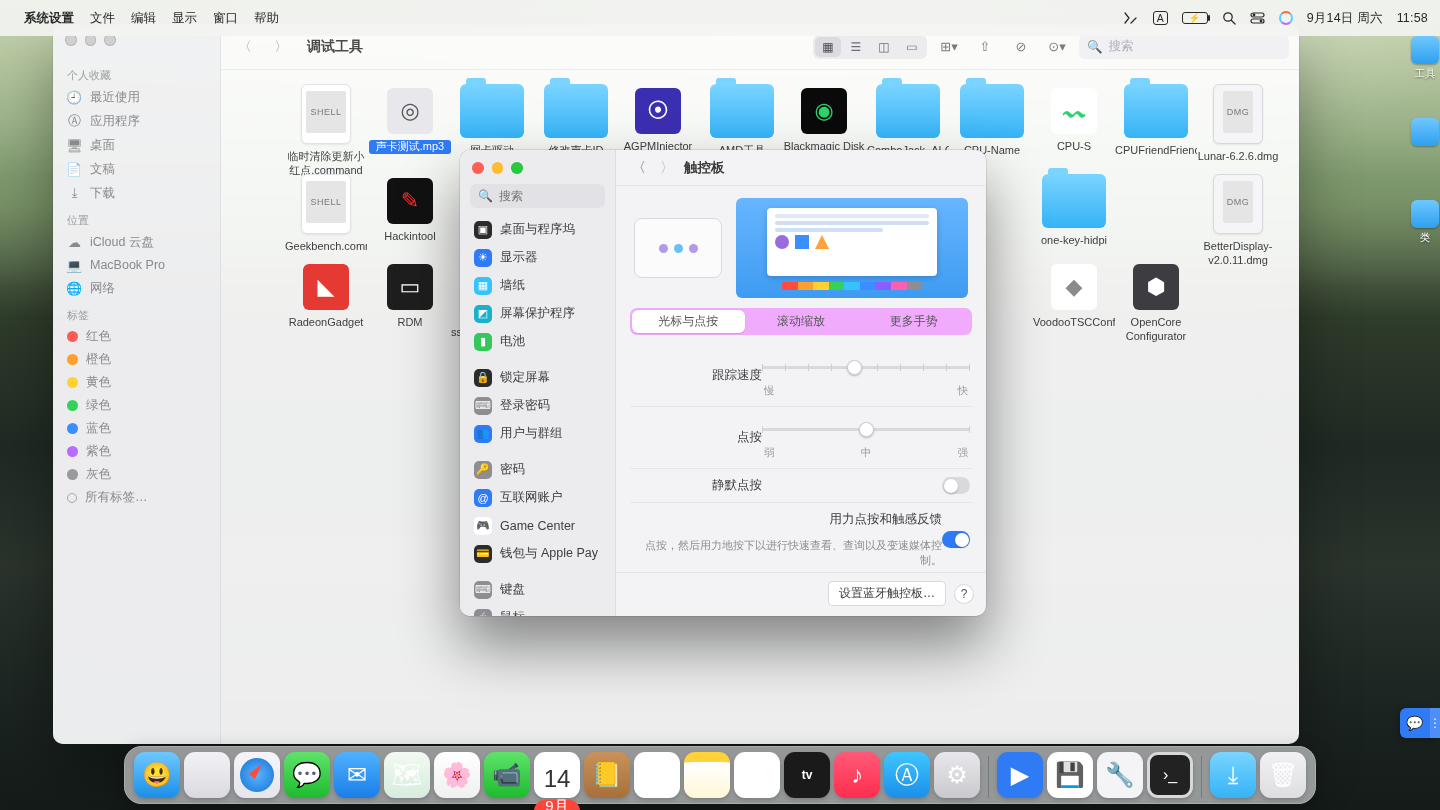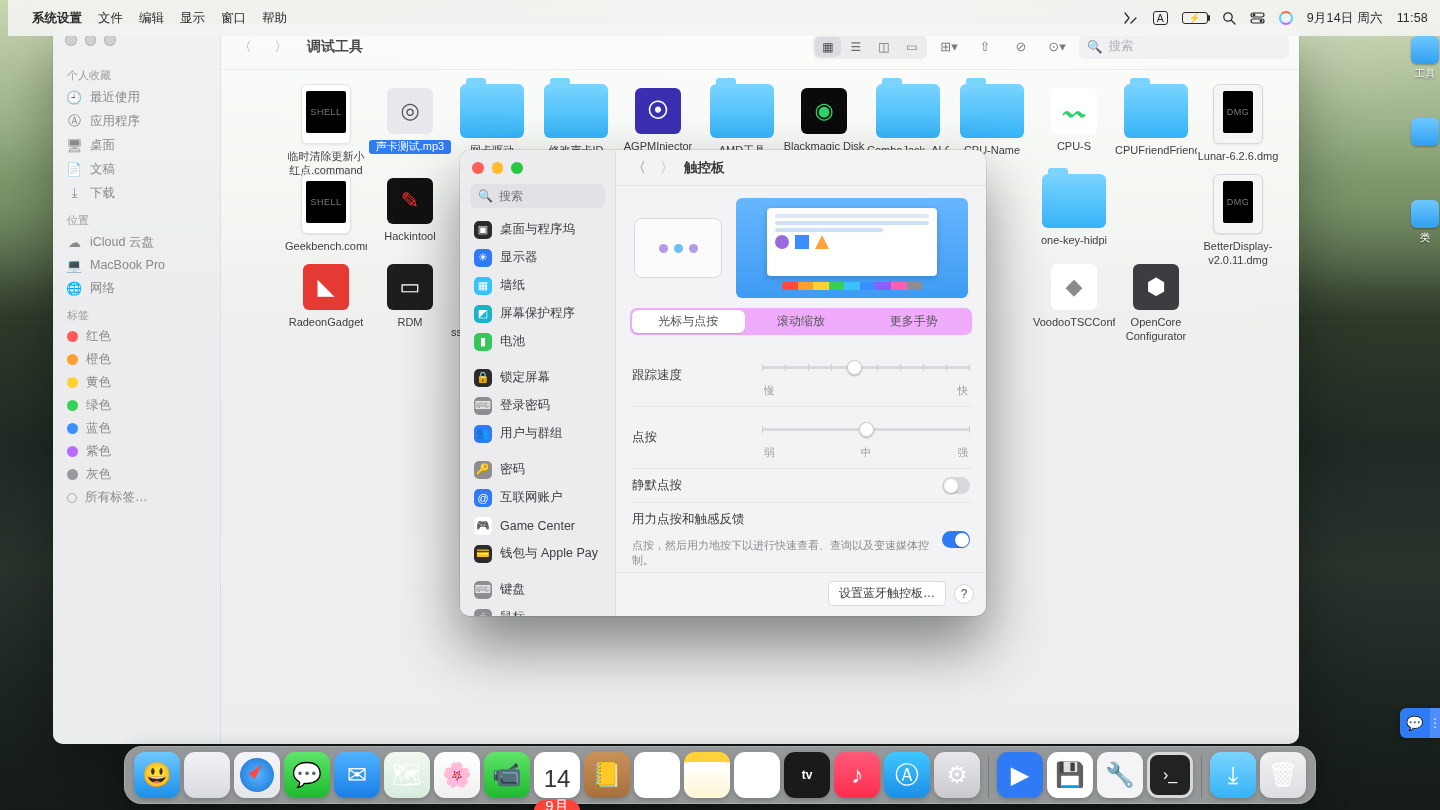--- a/index.html
+++ b/index.html
@@ -14,21 +14,21 @@
 }
 body::before{
   content:""; position:absolute; left:0; right:0; top:0; height:320px;
   background:
     radial-gradient(1200px 260px at 55% 0%, rgba(255,255,255,.45), rgba(255,255,255,0) 65%),
     linear-gradient(to bottom, rgba(200,214,175,.9), rgba(110,140,95,.6) 55%, rgba(28,40,30,.2) 90%);
   pointer-events:none;
 }
 
 
-#menubar { position: absolute; top: 0; left: 8px; right: 0; height: 36px;
+#menubar { position: absolute; top: 0; left: 0; right: 0; height: 36px;
   background: rgba(246,246,246,0.85); backdrop-filter: blur(20px);
   display: flex; align-items: center; font-size: 12.5px; color:#2a2a2a;
   padding: 0 12px 0 10px; z-index: 30; }
 #menubar .left { display:flex; align-items:center; gap: 0; }
 #menubar .left .menu-item { padding: 0 8px; cursor:default; }
 #menubar .left .app-name { font-weight: 600; }
 #menubar .apple { font-size: 15px; padding-right: 6px; }
 #menubar .right { margin-left:auto; display:flex; align-items:center; gap: 14px; color:#2a2a2a;}
 #menubar .right .ri { display:flex; align-items:center; }
 #menubar .right .dt { letter-spacing: .2px; }
@@ -69,21 +69,21 @@
 #finder .tbtn{ width:28px; height:22px; border-radius:6px; display:flex; align-items:center; justify-content:center; color:#7a7a7e; font-size:13px;}
 #finder .search { width:210px; height:24px; border-radius:6px; background:#f1f1f4; display:flex; align-items:center; padding:0 8px; color:#b0b0b4; font-size:12.5px; gap:6px;}
 #finder .files { position:relative; flex:1; padding:14px 6px 14px 6px; }
 #finder .file { position:absolute; width:82px; text-align:center; font-size:11px; color:#3d3d40;}
 #finder .file .thumb { width:64px; height:54px; margin:0 auto 6px; border-radius:6px; display:flex; align-items:center; justify-content:center; font-size:22px;}
 #finder .file .lbl { display:block; line-height:13.5px; max-height:40px; overflow:hidden;}
 #finder .file.selected .lbl{ background:#2f7bf5; color:#fff; border-radius:3px; padding:0 2px;}
 .folder-ic{ background:linear-gradient(#7ad4ff,#35b3f7); border-radius:6px; position:relative;}
 .folder-ic::before{content:"";position:absolute;left:6px;top:-6px;width:20px;height:8px;background:#7ad4ff;border-radius:3px 3px 0 0;}
 .sheet-ic{width:50px!important;height:60px!important;background:#fff;border:1px solid #e2e2e6;border-radius:4px;box-shadow:0 1px 2px rgba(0,0,0,.08);display:flex;align-items:flex-end;justify-content:center;padding-bottom:4px;}
-.sheet-ic span{font-size:9px;letter-spacing:.5px;background:#000000;border-radius:2px;padding:16px 4px;color:#7a7a7a;}
+.sheet-ic span{font-size:9px;letter-spacing:.5px;background:#e5e5e5;border-radius:2px;padding:16px 4px;color:#7a7a7a;}
 .app-box{width:46px!important;height:46px!important;border-radius:10px;display:flex;align-items:center;justify-content:center;font-size:22px;color:#fff;margin-top:4px!important;}
 
 
 #settings { position:absolute; left:460px; top:150px; width:526px; height:466px;
   background:#f3f3f5; border-radius:10px; box-shadow: 0 30px 60px rgba(0,0,0,.45), 0 0 0 .5px rgba(0,0,0,.18);
   display:flex; overflow:hidden; z-index:20;}
 #settings .side { width:156px; background:#ececef; display:flex; flex-direction:column; border-right:1px solid rgba(0,0,0,.06);}
 #settings .traffic { display:flex; gap:8px; padding:12px 12px 0; }
 #settings .tl{width:11.5px;height:11.5px;border-radius:50%;}
 .tl-r{background:#ff5f57;} .tl-y{background:#febc2e;} .tl-g{background:#28c840;}
@@ -102,21 +102,21 @@
 .d1{background:#b39ae8;} .d2{background:#69c1f3;} .d3{background:#b39ae8;}
 .screen-illus{ flex:1; height:100px; border-radius:6px; background:linear-gradient(#67b6ff,#3e9bf2); padding:10px 18px 4px; display:flex; flex-direction:column; align-items:center; }
 .mini-win{ background:#fff; border-radius:4px; width:170px; height:68px; padding:6px 8px; box-shadow:0 2px 6px rgba(0,0,0,.18);}
 .mini-win .row{height:4px;background:#dfe8f4;margin-bottom:3px;border-radius:2px;}
 .mini-win .shapes{display:flex;gap:6px;margin-top:2px;} .shp{width:14px;height:14px;}
 .colorstrip{height:8px;width:140px;margin-top:6px;display:flex;border-radius:2px;overflow:hidden;}
 .colorstrip span{flex:1;}
 .segbar{ display:flex; background:#f0abfc; border-radius:7px; padding:2px; font-size:12px; color:#555; margin-bottom:10px;}
 .segbar .tab{ flex:1; text-align:center; padding:3px 0; border-radius:6px; cursor:default;}
 .segbar .tab.active{ background:#fff; box-shadow:0 .5px 1px rgba(0,0,0,.12);}
-.row{ display:flex; align-items:center; font-size:12.5px; color:#3c3c40; padding:8px 2px; }
+.row{ display:flex; align-items:center; font-size:12.5px; color:#3c3c40; padding:8px 2px;text-align:right; }
 .row + .row { border-top:1px solid rgba(0,0,0,.05);}
 .row .lbl{ width:130px; }
 .row .sub{ font-size:11px; color:#8d8d92; margin-top:10px; display:block;font-family:Liberation Mono, monospace;}
 .row .right{ margin-left:auto; display:flex; align-items:center; gap:8px; }
 .slider-wrap{ flex:1; display:flex; align-items:center; position:relative; height:28px;}
 .slider{ width:100%; height:3px; background:#d9d9dd; border-radius:2px; position:relative;}
 .slider .knob{ position:absolute; top:-6px; width:15px;height:15px;border-radius:50%;background:#fff;border:.5px solid rgba(0,0,0,.18); box-shadow:0 1px 2px rgba(0,0,0,.25);}
 .slider .ticks{position:absolute;left:0;right:0;top:-2px;height:7px;display:flex;justify-content:space-between;}
 .slider .ticks i{width:1px;height:7px;background:#cfcfd3;}
 .slider-labels{ display:flex; justify-content:space-between; font-size:10.5px; color:#9a9a9e; margin-top:3px; padding:0 2px;}

